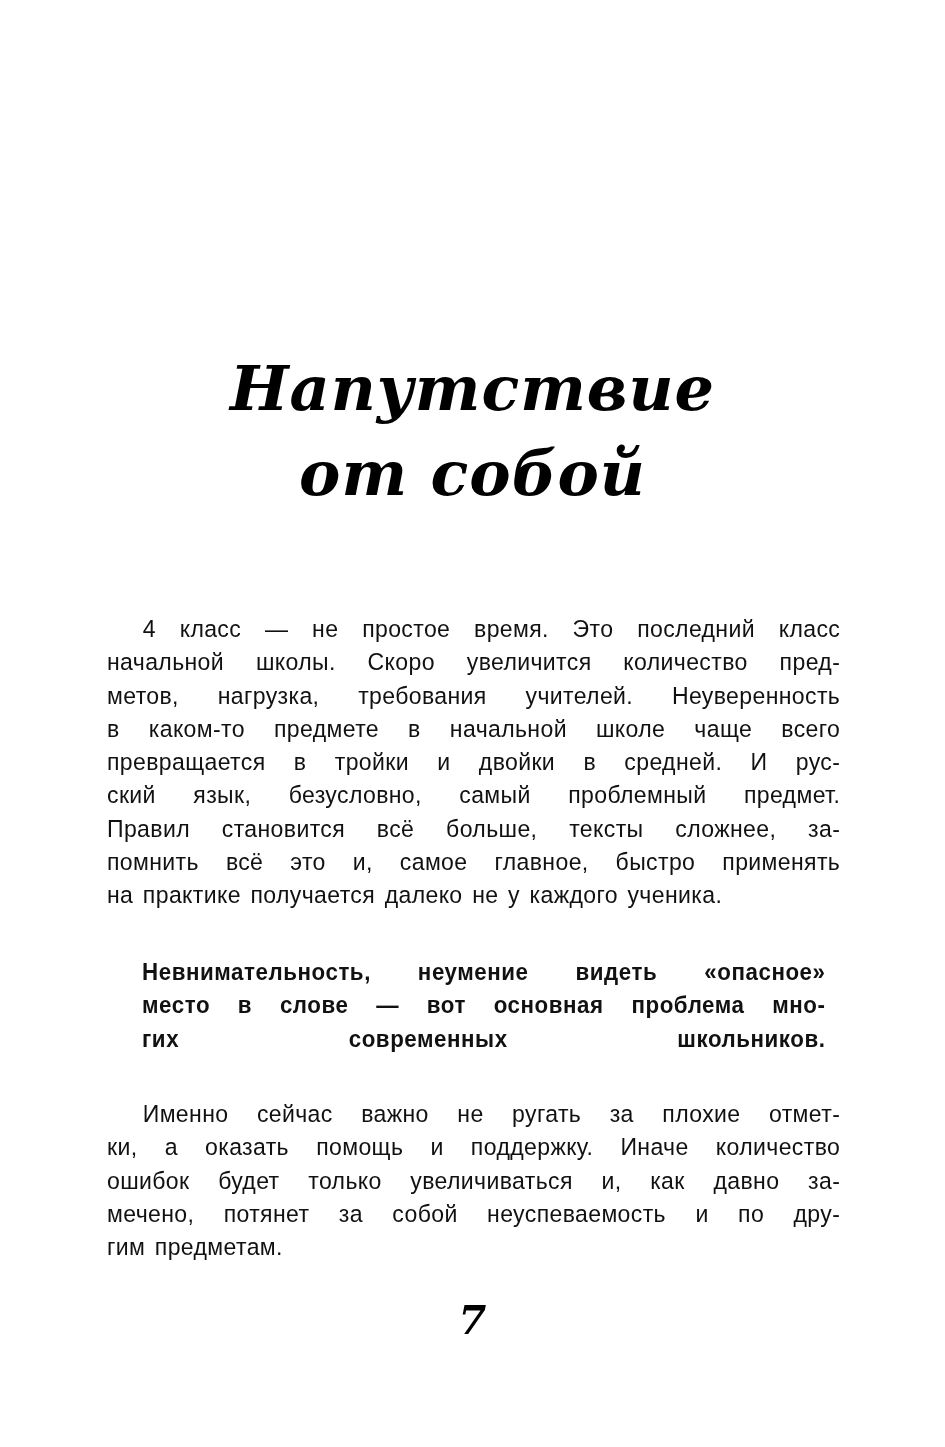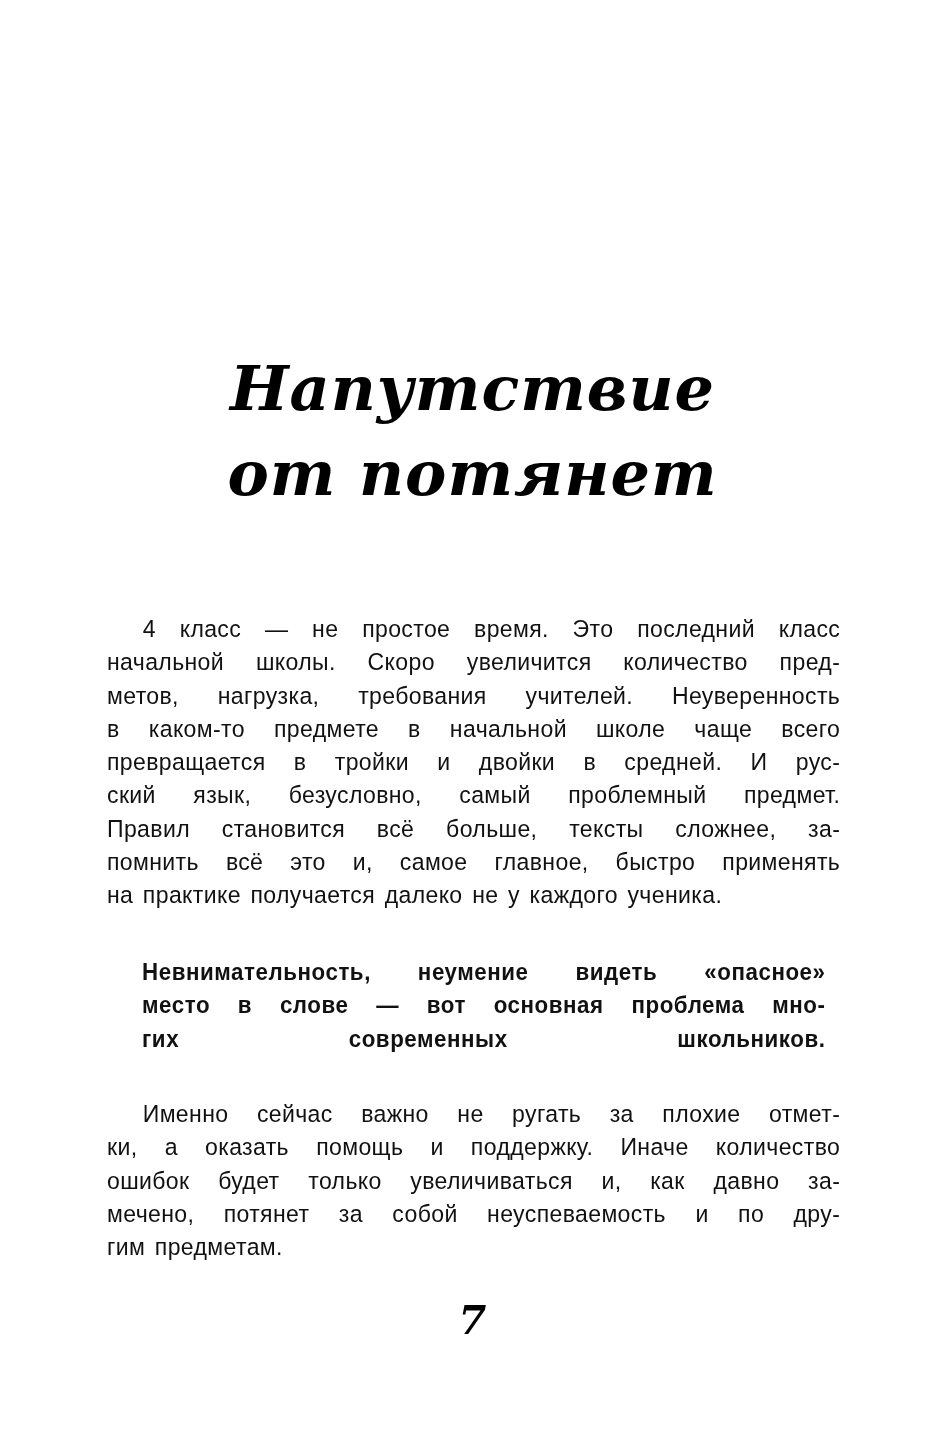--- a/index.html
+++ b/index.html
@@ -38,21 +38,21 @@
       position: absolute; top: 1296px; left: 0; width: 945px; text-align: center;
       font-family: "DejaVu Serif", serif; font-style: italic; font-weight: bold;
       font-size: 40px; color: #000;
     }
   </style>
 </head>
 <body>
 
 <div>
   <div class="title l1">Напутствие</div>
-  <div class="title l2">от потянет</div>
+  <div class="title l2">от собой</div>
 
   <div class="para p1">
     <span class="line indent">4 класс — не простое время. Это последний класс</span>
     <span class="line">начальной школы. Скоро увеличится количество пред-</span>
     <span class="line">метов, нагрузка, требования учителей. Неуверенность</span>
     <span class="line">в каком-то предмете в начальной школе чаще всего</span>
     <span class="line">превращается в тройки и двойки в средней. И рус-</span>
     <span class="line">ский язык, безусловно, самый проблемный предмет.</span>
     <span class="line">Правил становится всё больше, тексты сложнее, за-</span>
     <span class="line">помнить всё это и, самое главное, быстро применять</span>

